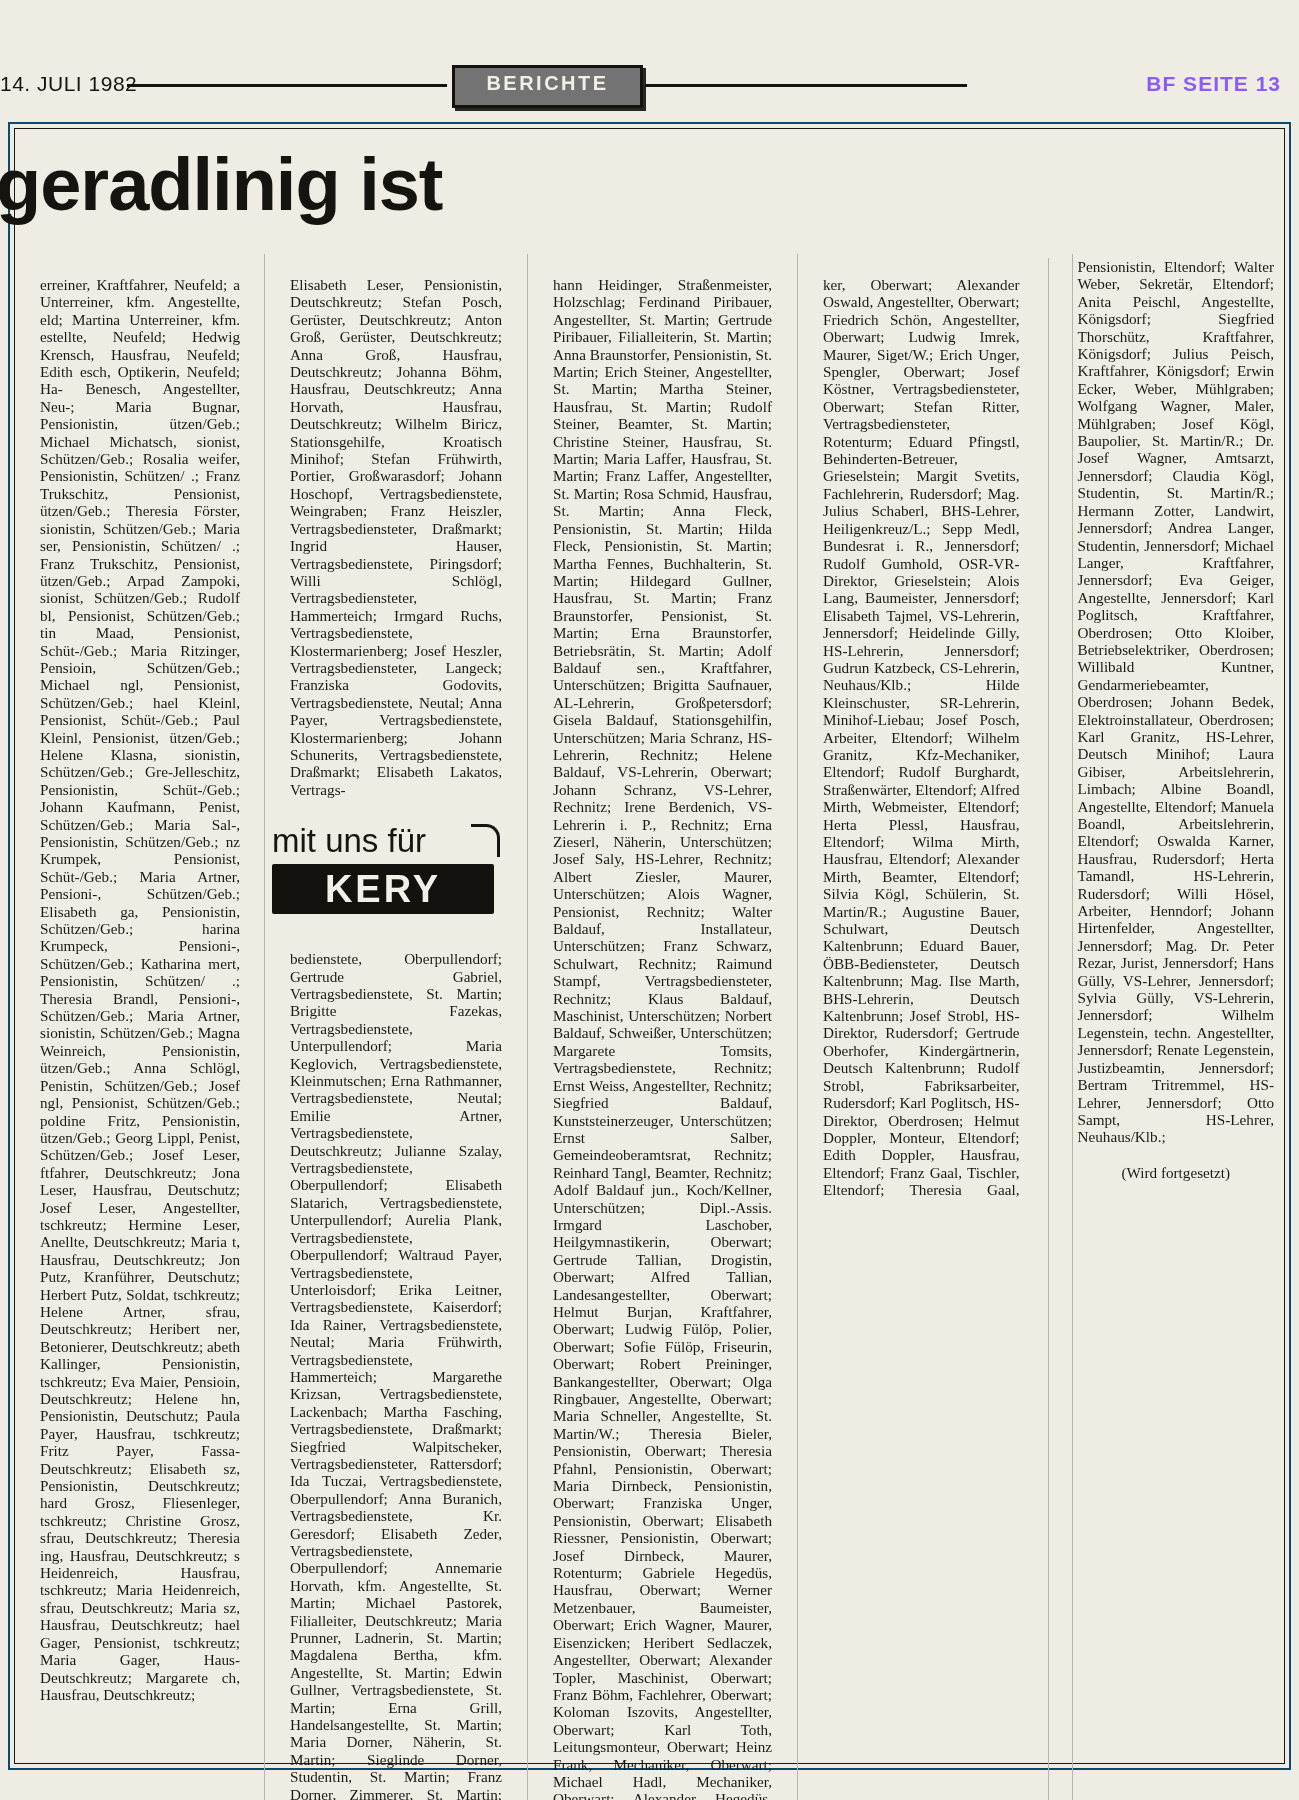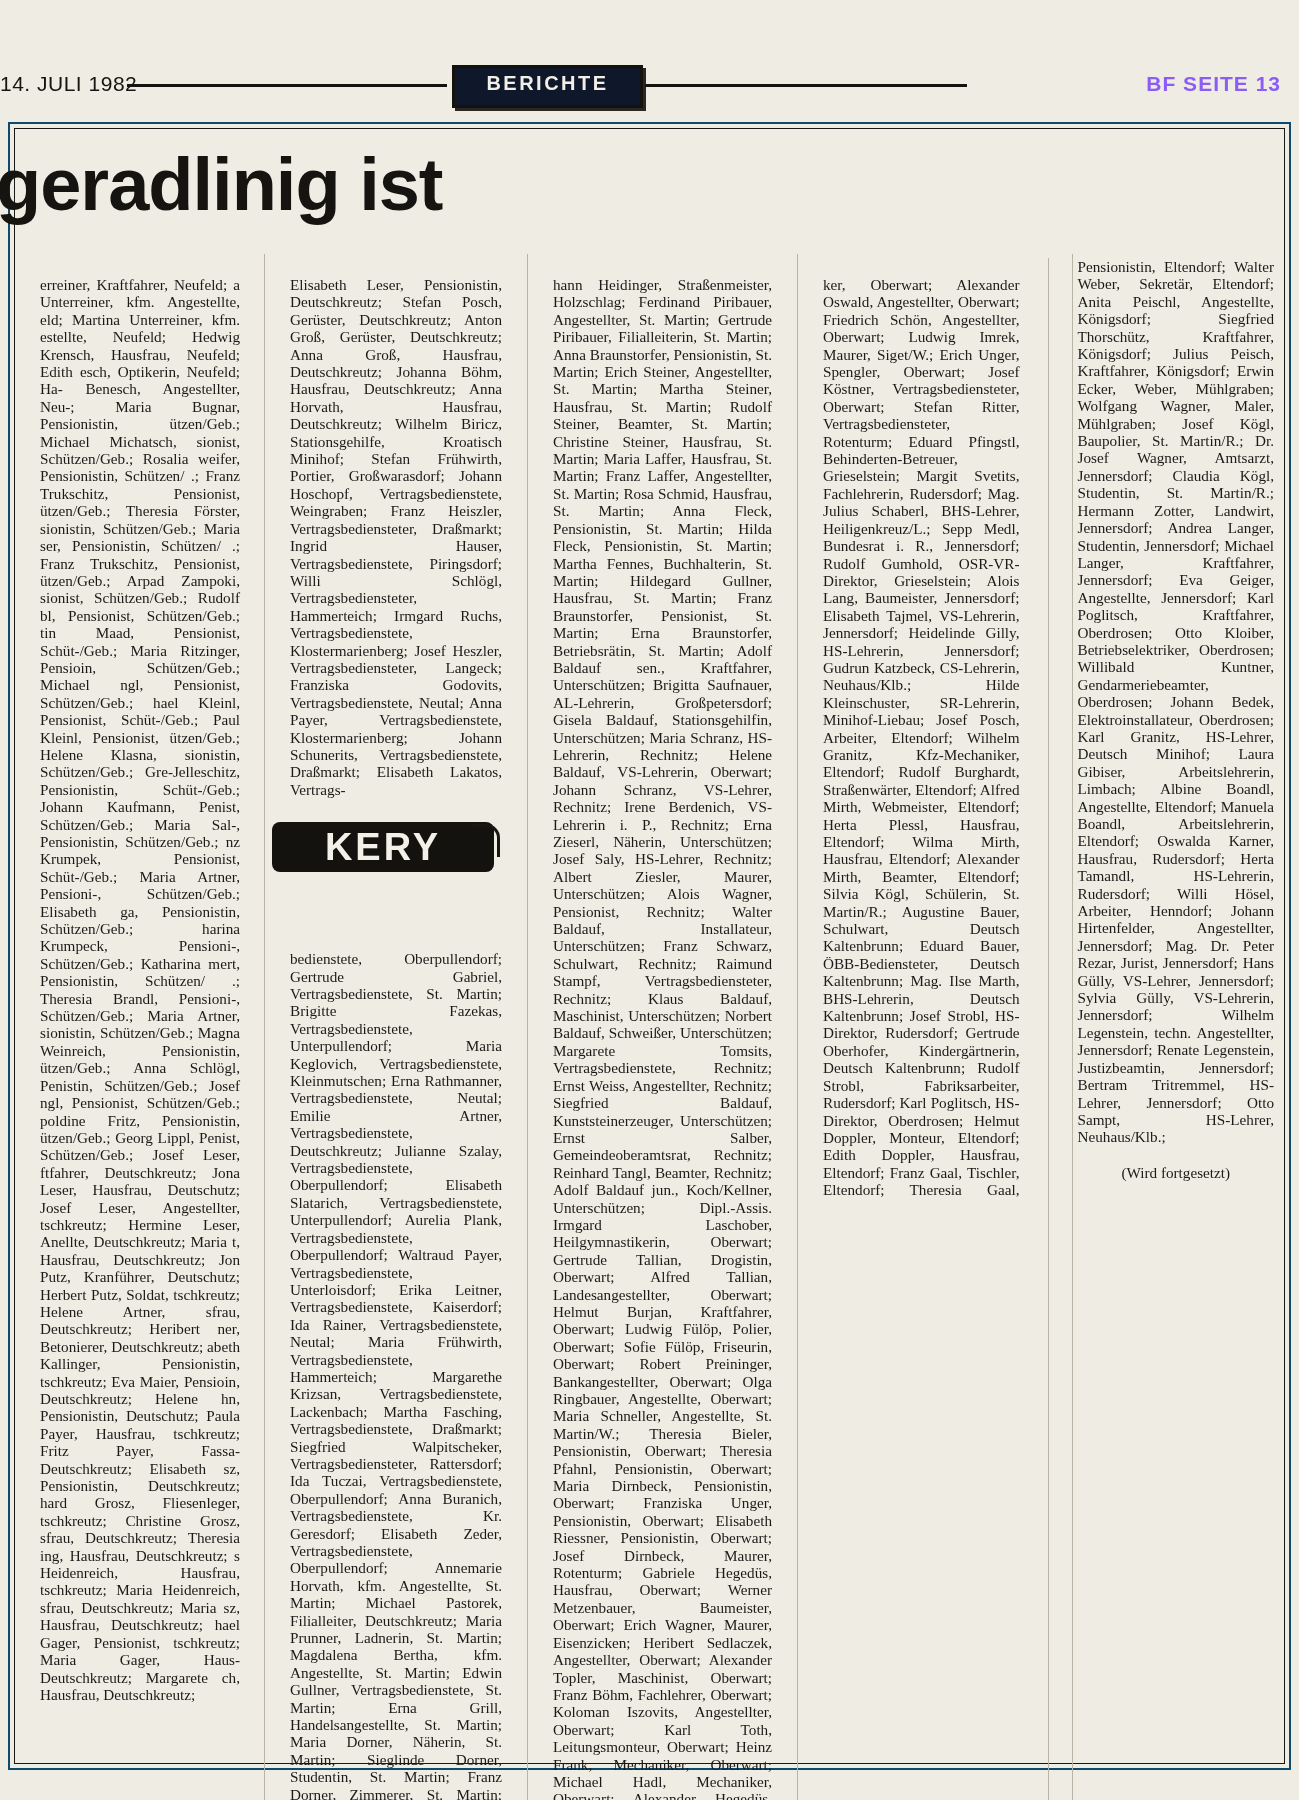--- a/index.html
+++ b/index.html
@@ -40,21 +40,21 @@
   #masthead .rule-right {
     position: absolute;
     left: 645px; top: 24px;
     width: 322px; height: 3px;
     background: #15130f;
   }
   #masthead .berichte-box {
     position: absolute;
     left: 452px; top: 5px;
     width: 185px; height: 37px;
-    background: #0f172a;
+    background: #737373;
     border: 3px solid #14120f;
     box-shadow: 3px 3px 0 #2a2722;
   }
   #masthead .berichte-box span {
     display: block;
     text-align: center;
     line-height: 31px;
     color: #f2efe6;
     font-family: "Liberation Sans", sans-serif;
     font-weight: bold;
@@ -144,21 +144,21 @@
     letter-spacing: 0px;
     line-height: 38px;
     padding-left: 6px;
   }
   #ad-kery .kery-bar {
     margin-top: 4px;
     margin-left: 6px;
     width: 222px;
     height: 50px;
     background: #14120e;
-    border-radius: 8px;
+    border-radius: 2px;
   }
   #ad-kery .kery-bar span {
     display: block;
     text-align: center;
     line-height: 50px;
     color: #f3f0e7;
     font-family: "Liberation Sans", sans-serif;
     font-weight: bold;
     font-size: 38px;
     letter-spacing: 3px;
@@ -200,20 +200,21 @@
   <div class="vrule" style="left:787px;"></div>
   <div class="vrule" style="left:1062px;"></div>
 
   <div class="col" id="col1">
     <p class="para">erreiner, Kraftfahrer, Neufeld; a Unterreiner, kfm. Angestellte, eld; Martina Unterreiner, kfm. estellte, Neufeld; Hedwig Krensch, Hausfrau, Neufeld; Edith esch, Optikerin, Neufeld; Ha- Benesch, Angestellter, Neu-; Maria Bugnar, Pensionistin, ützen/Geb.; Michael Michatsch, sionist, Schützen/Geb.; Rosalia weifer, Pensionistin, Schützen/ .; Franz Trukschitz, Pensionist, ützen/Geb.; Theresia Förster, sionistin, Schützen/Geb.; Maria ser, Pensionistin, Schützen/ .; Franz Trukschitz, Pensionist, ützen/Geb.; Arpad Zampoki, sionist, Schützen/Geb.; Rudolf bl, Pensionist, Schützen/Geb.; tin Maad, Pensionist, Schüt-/Geb.; Maria Ritzinger, Pensioin, Schützen/Geb.; Michael ngl, Pensionist, Schützen/Geb.; hael Kleinl, Pensionist, Schüt-/Geb.; Paul Kleinl, Pensionist, ützen/Geb.; Helene Klasna, sionistin, Schützen/Geb.; Gre-Jelleschitz, Pensionistin, Schüt-/Geb.; Johann Kaufmann, Penist, Schützen/Geb.; Maria Sal-, Pensionistin, Schützen/Geb.; nz Krumpek, Pensionist, Schüt-/Geb.; Maria Artner, Pensioni-, Schützen/Geb.; Elisabeth ga, Pensionistin, Schützen/Geb.; harina Krumpeck, Pensioni-, Schützen/Geb.; Katharina mert, Pensionistin, Schützen/ .; Theresia Brandl, Pensioni-, Schützen/Geb.; Maria Artner, sionistin, Schützen/Geb.; Magna Weinreich, Pensionistin, ützen/Geb.; Anna Schlögl, Penistin, Schützen/Geb.; Josef ngl, Pensionist, Schützen/Geb.; poldine Fritz, Pensionistin, ützen/Geb.; Georg Lippl, Penist, Schützen/Geb.; Josef Leser, ftfahrer, Deutschkreutz; Jona Leser, Hausfrau, Deutschutz; Josef Leser, Angestellter, tschkreutz; Hermine Leser, Anellte, Deutschkreutz; Maria t, Hausfrau, Deutschkreutz; Jon Putz, Kranführer, Deutschutz; Herbert Putz, Soldat, tschkreutz; Helene Artner, sfrau, Deutschkreutz; Heribert ner, Betonierer, Deutschkreutz; abeth Kallinger, Pensionistin, tschkreutz; Eva Maier, Pensioin, Deutschkreutz; Helene hn, Pensionistin, Deutschutz; Paula Payer, Hausfrau, tschkreutz; Fritz Payer, Fassa-Deutschkreutz; Elisabeth sz, Pensionistin, Deutschkreutz; hard Grosz, Fliesenleger, tschkreutz; Christine Grosz, sfrau, Deutschkreutz; Theresia ing, Hausfrau, Deutschkreutz; s Heidenreich, Hausfrau, tschkreutz; Maria Heidenreich, sfrau, Deutschkreutz; Maria sz, Hausfrau, Deutschkreutz; hael Gager, Pensionist, tschkreutz; Maria Gager, Haus-Deutschkreutz; Margarete ch, Hausfrau, Deutschkreutz;</p>
   </div>
 
   <div class="col" id="col2">
     <p class="para">Elisabeth Leser, Pensionistin, Deutschkreutz; Stefan Posch, Gerüster, Deutschkreutz; Anton Groß, Gerüster, Deutschkreutz; Anna Groß, Hausfrau, Deutschkreutz; Johanna Böhm, Hausfrau, Deutschkreutz; Anna Horvath, Hausfrau, Deutschkreutz; Wilhelm Biricz, Stationsgehilfe, Kroatisch Minihof; Stefan Frühwirth, Portier, Großwarasdorf; Johann Hoschopf, Vertragsbedienstete, Weingraben; Franz Heiszler, Vertragsbediensteter, Draßmarkt; Ingrid Hauser, Vertragsbedienstete, Piringsdorf; Willi Schlögl, Vertragsbediensteter, Hammerteich; Irmgard Ruchs, Vertragsbedienstete, Klostermarienberg; Josef Heszler, Vertragsbediensteter, Langeck; Franziska Godovits, Vertragsbedienstete, Neutal; Anna Payer, Vertragsbedienstete, Klostermarienberg; Johann Schunerits, Vertragsbedienstete, Draßmarkt; Elisabeth Lakatos, Vertrags-</p>
     <div id="ad-kery" style="position:relative;left:-6px;top:6px;width:248px;">
+      <div class="slogan">mit uns für</div>
       <div class="swoosh"></div>
       <div class="kery-bar">
         <span>KERY</span>
       </div>
     </div>
     <p class="para" style="margin-top:14px;">bedienstete, Oberpullendorf; Gertrude Gabriel, Vertragsbedienstete, St. Martin; Brigitte Fazekas, Vertragsbedienstete, Unterpullendorf; Maria Keglovich, Vertragsbedienstete, Kleinmutschen; Erna Rathmanner, Vertragsbedienstete, Neutal; Emilie Artner, Vertragsbedienstete, Deutschkreutz; Julianne Szalay, Vertragsbedienstete, Oberpullendorf; Elisabeth Slatarich, Vertragsbedienstete, Unterpullendorf; Aurelia Plank, Vertragsbedienstete, Oberpullendorf; Waltraud Payer, Vertragsbedienstete, Unterloisdorf; Erika Leitner, Vertragsbedienstete, Kaiserdorf; Ida Rainer, Vertragsbedienstete, Neutal; Maria Frühwirth, Vertragsbedienstete, Hammerteich; Margarethe Krizsan, Vertragsbedienstete, Lackenbach; Martha Fasching, Vertragsbedienstete, Draßmarkt; Siegfried Walpitscheker, Vertragsbediensteter, Rattersdorf; Ida Tuczai, Vertragsbedienstete, Oberpullendorf; Anna Buranich, Vertragsbedienstete, Kr. Geresdorf; Elisabeth Zeder, Vertragsbedienstete, Oberpullendorf; Annemarie Horvath, kfm. Angestellte, St. Martin; Michael Pastorek, Filialleiter, Deutschkreutz; Maria Prunner, Ladnerin, St. Martin; Magdalena Bertha, kfm. Angestellte, St. Martin; Edwin Gullner, Vertragsbedienstete, St. Martin; Erna Grill, Handelsangestellte, St. Martin; Maria Dorner, Näherin, St. Martin; Sieglinde Dorner, Studentin, St. Martin; Franz Dorner, Zimmerer, St. Martin; Anna Horvath, Hausfrau, St. Martin; Hermann Zapfel, Kraftfahrer, St. Martin; Anna Baidinger, Hausfrau, St. Martin; Karoline Zapfel, Angestellte, St. Martin; Jo-</p>
   </div>
 
   <div class="col" id="col3">
     <p class="para">hann Heidinger, Straßenmeister, Holzschlag; Ferdinand Piribauer, Angestellter, St. Martin; Gertrude Piribauer, Filialleiterin, St. Martin; Anna Braunstorfer, Pensionistin, St. Martin; Erich Steiner, Angestellter, St. Martin; Martha Steiner, Hausfrau, St. Martin; Rudolf Steiner, Beamter, St. Martin; Christine Steiner, Hausfrau, St. Martin; Maria Laffer, Hausfrau, St. Martin; Franz Laffer, Angestellter, St. Martin; Rosa Schmid, Hausfrau, St. Martin; Anna Fleck, Pensionistin, St. Martin; Hilda Fleck, Pensionistin, St. Martin; Martha Fennes, Buchhalterin, St. Martin; Hildegard Gullner, Hausfrau, St. Martin; Franz Braunstorfer, Pensionist, St. Martin; Erna Braunstorfer, Betriebsrätin, St. Martin; Adolf Baldauf sen., Kraftfahrer, Unterschützen; Brigitta Saufnauer, AL-Lehrerin, Großpetersdorf; Gisela Baldauf, Stationsgehilfin, Unterschützen; Maria Schranz, HS-Lehrerin, Rechnitz; Helene Baldauf, VS-Lehrerin, Oberwart; Johann Schranz, VS-Lehrer, Rechnitz; Irene Berdenich, VS-Lehrerin i. P., Rechnitz; Erna Zieserl, Näherin, Unterschützen; Josef Saly, HS-Lehrer, Rechnitz; Albert Ziesler, Maurer, Unterschützen; Alois Wagner, Pensionist, Rechnitz; Walter Baldauf, Installateur, Unterschützen; Franz Schwarz, Schulwart, Rechnitz; Raimund Stampf, Vertragsbediensteter, Rechnitz; Klaus Baldauf, Maschinist, Unterschützen; Norbert Baldauf, Schweißer, Unterschützen; Margarete Tomsits, Vertragsbedienstete, Rechnitz; Ernst Weiss, Angestellter, Rechnitz; Siegfried Baldauf, Kunststeinerzeuger, Unterschützen; Ernst Salber, Gemeindeoberamtsrat, Rechnitz; Reinhard Tangl, Beamter, Rechnitz; Adolf Baldauf jun., Koch/Kellner, Unterschützen; Dipl.-Assis. Irmgard Laschober, Heilgymnastikerin, Oberwart; Gertrude Tallian, Drogistin, Oberwart; Alfred Tallian, Landesangestellter, Oberwart; Helmut Burjan, Kraftfahrer, Oberwart; Ludwig Fülöp, Polier, Oberwart; Sofie Fülöp, Friseurin, Oberwart; Robert Preininger, Bankangestellter, Oberwart; Olga Ringbauer, Angestellte, Oberwart; Maria Schneller, Angestellte, St. Martin/W.; Theresia Bieler, Pensionistin, Oberwart; Theresia Pfahnl, Pensionistin, Oberwart; Maria Dirnbeck, Pensionistin, Oberwart; Franziska Unger, Pensionistin, Oberwart; Elisabeth Riessner, Pensionistin, Oberwart; Josef Dirnbeck, Maurer, Rotenturm; Gabriele Hegedüs, Hausfrau, Oberwart; Werner Metzenbauer, Baumeister, Oberwart; Erich Wagner, Maurer, Eisenzicken; Heribert Sedlaczek, Angestellter, Oberwart; Alexander Topler, Maschinist, Oberwart; Franz Böhm, Fachlehrer, Oberwart; Koloman Iszovits, Angestellter, Oberwart; Karl Toth, Leitungsmonteur, Oberwart; Heinz Frank, Mechaniker, Oberwart; Michael Hadl, Mechaniker, Oberwart; Alexander Hegedüs, Vertragsbediensteter, Oberwart; Alexander Hegedüs jun., Installateur, Oberwart; Helga Halper, Serviererin, Oberwart; Helene Hadl, Hausfrau, Oberwart; Anton Bachkönig, Angestellter, Oberwart; Pius Eiter, Bäk-</p>

